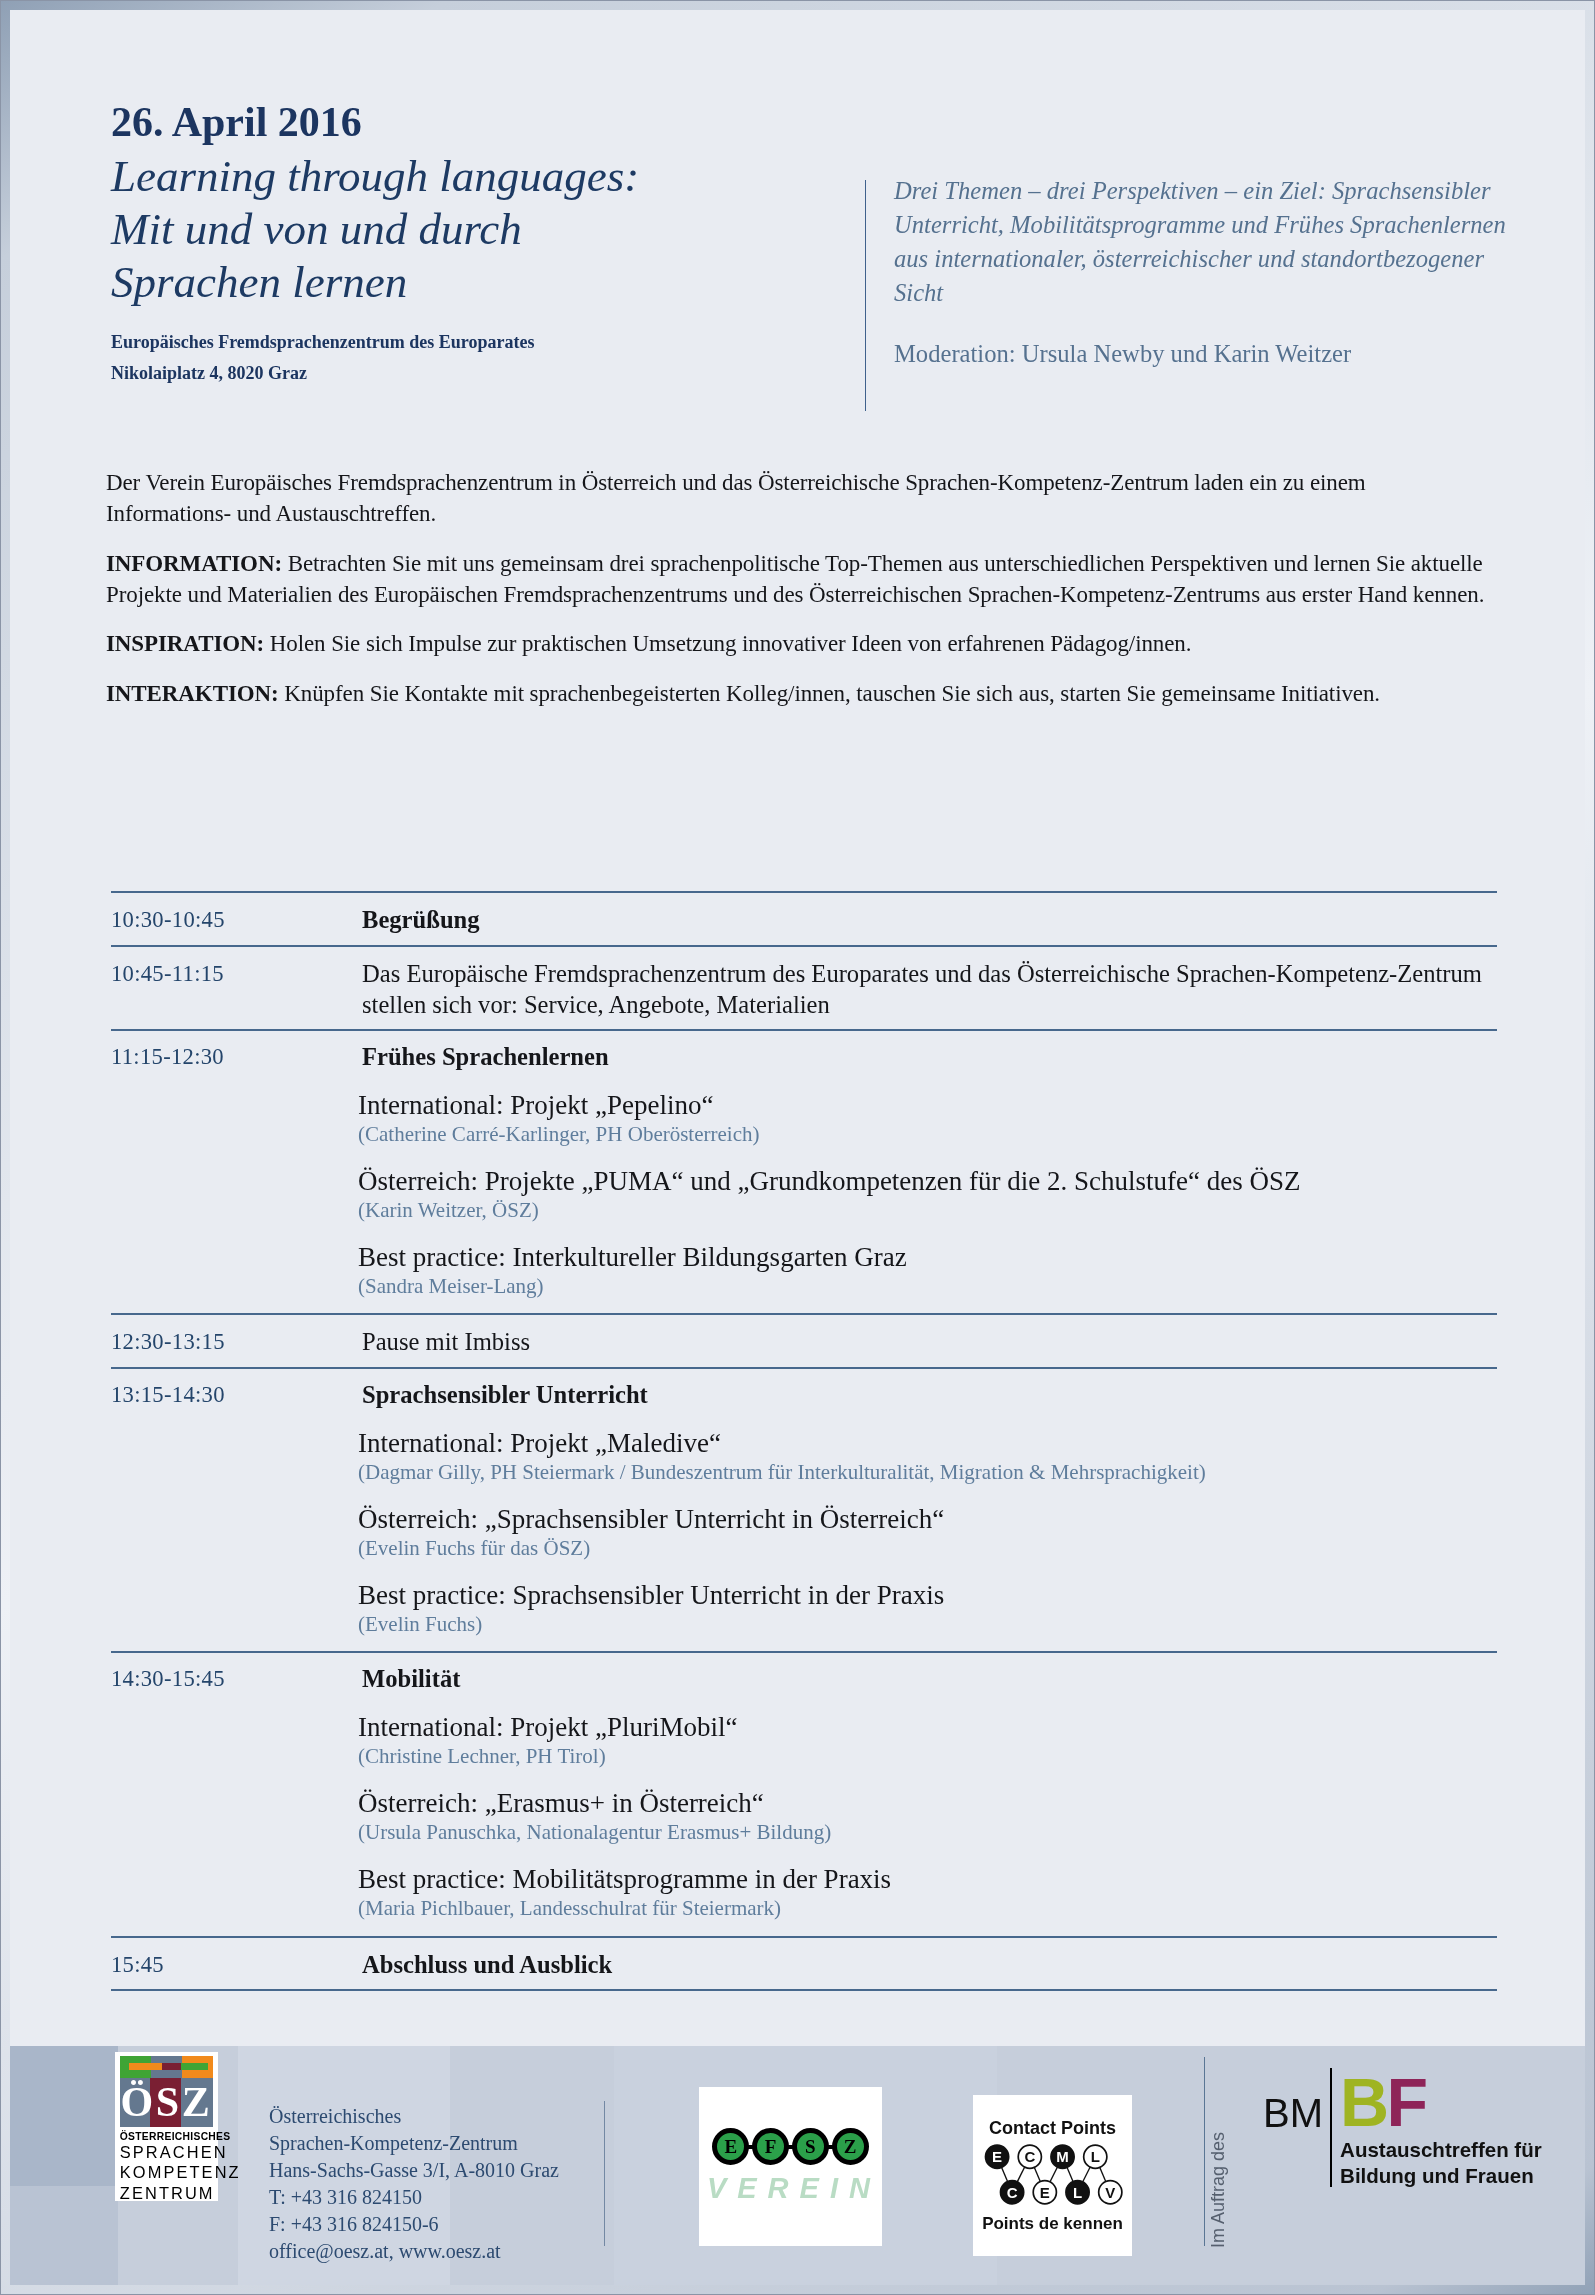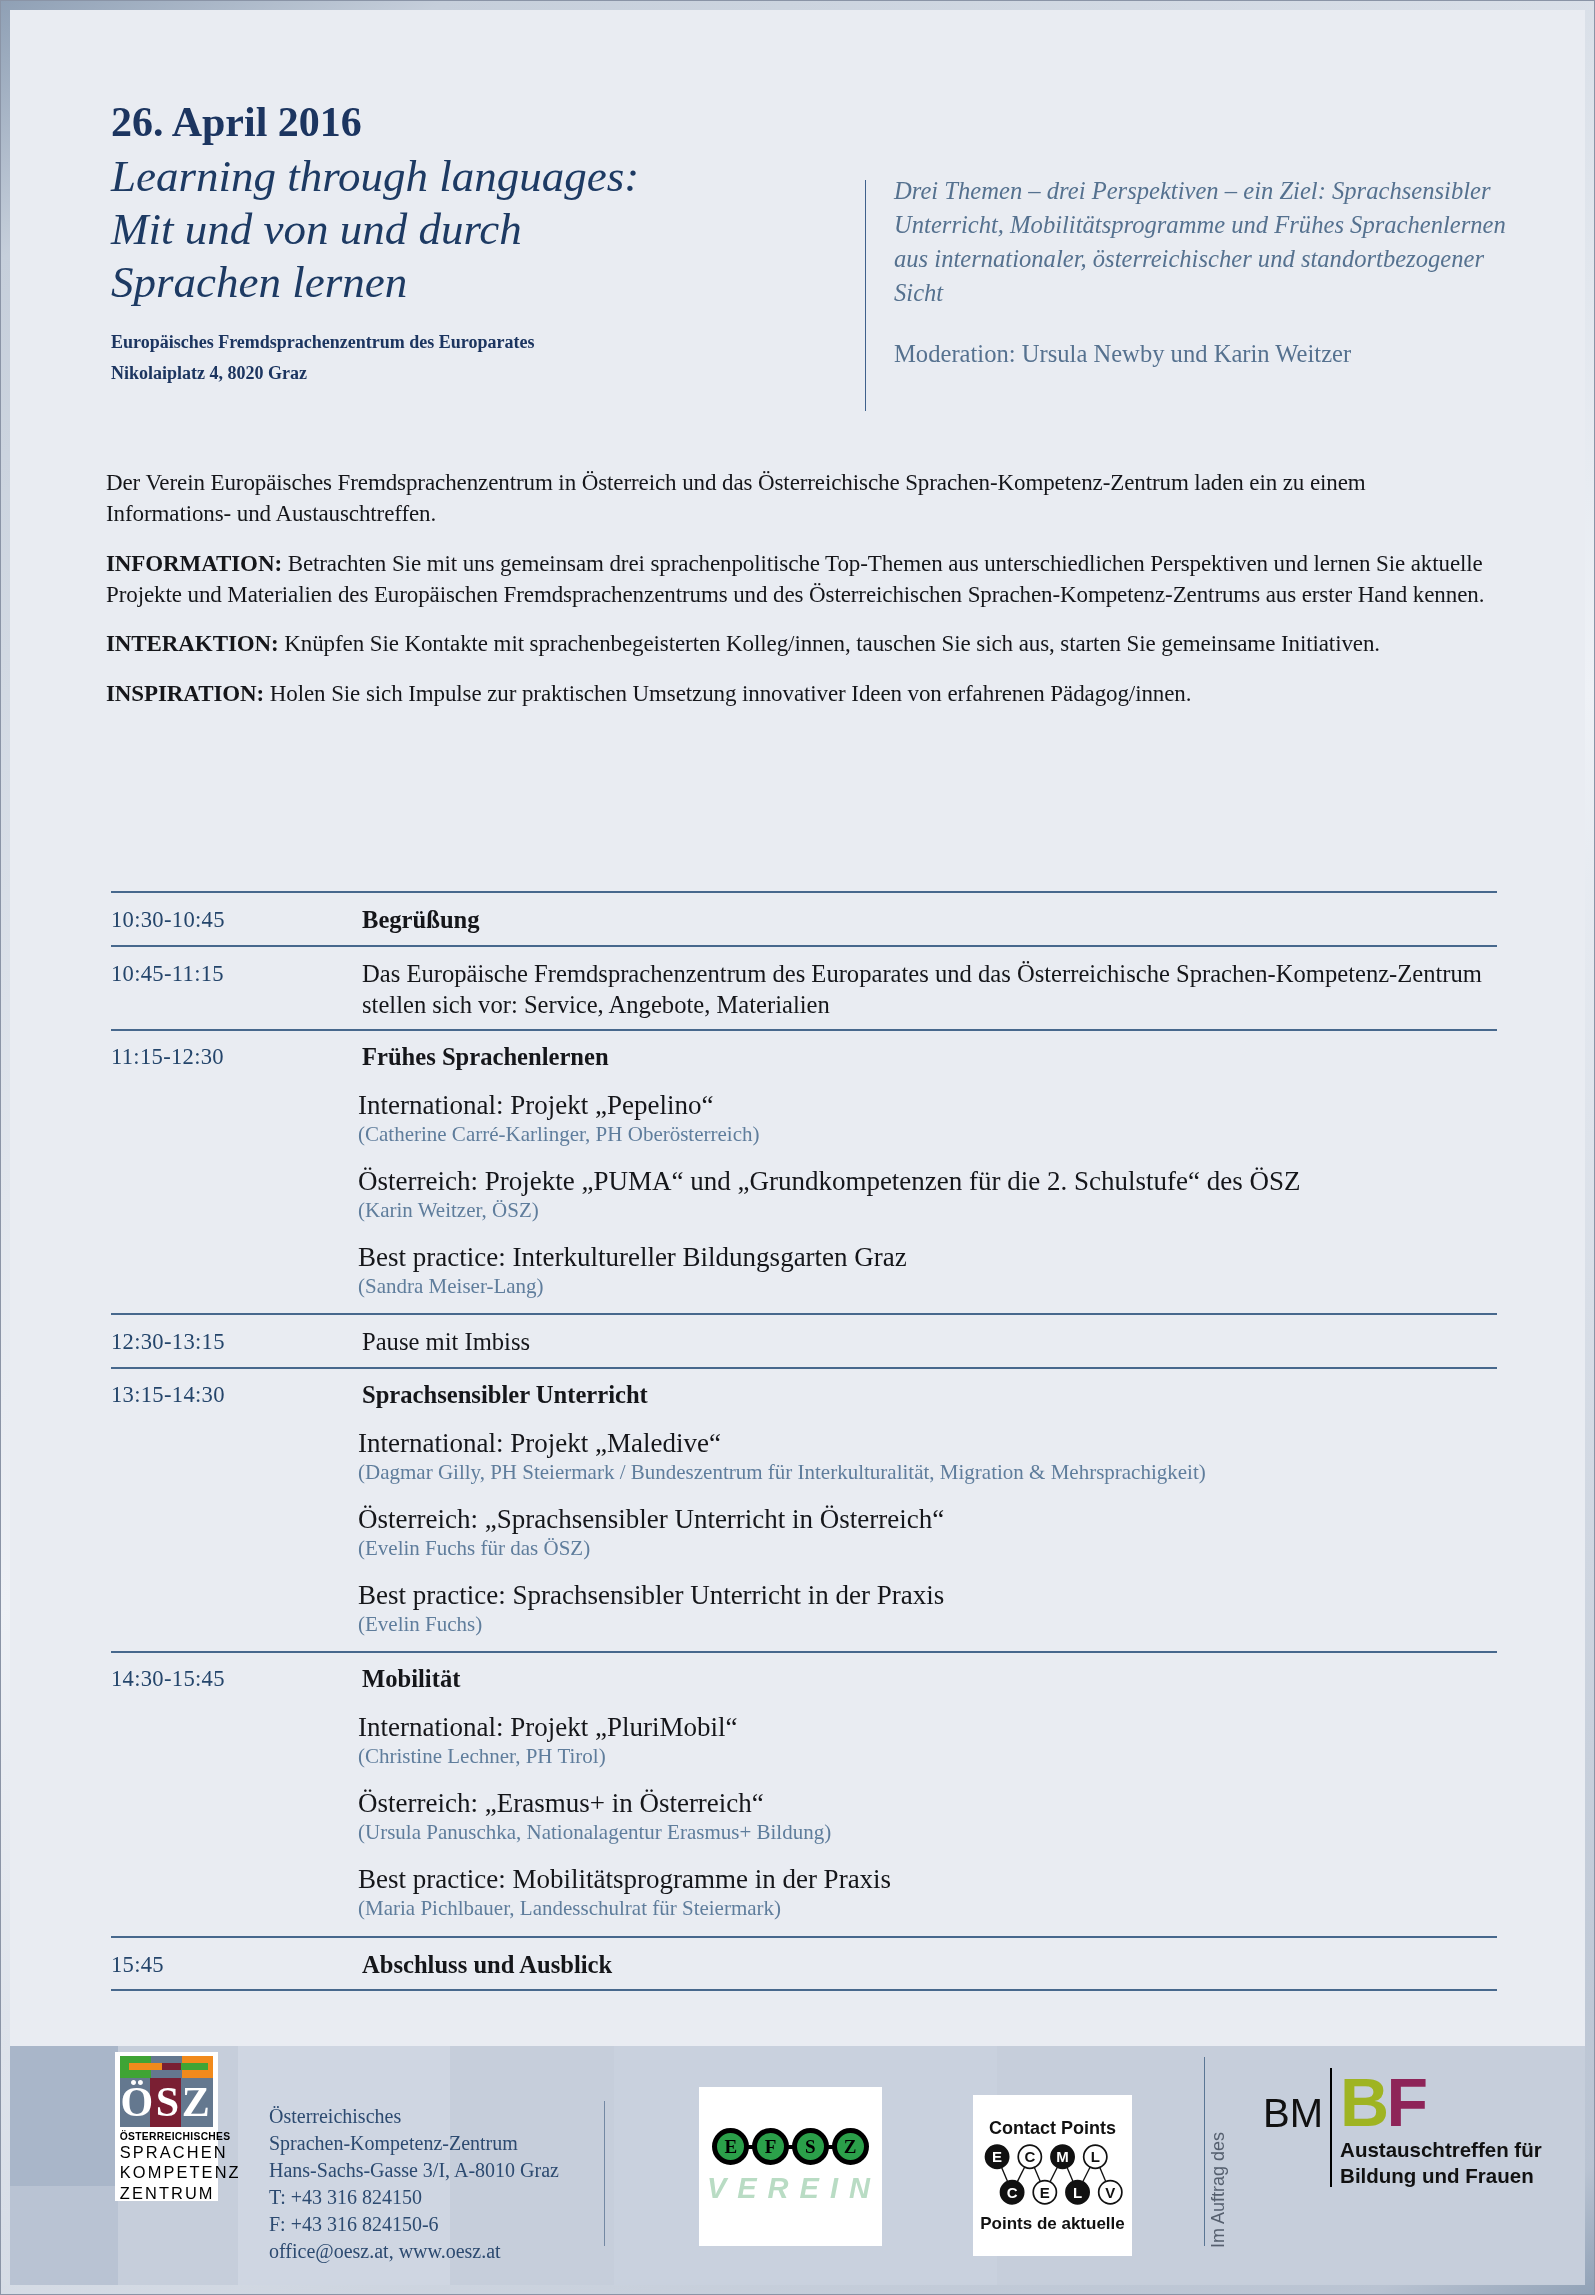--- a/index.html
+++ b/index.html
@@ -118,22 +118,22 @@
 
     <div class="hdr-divider"></div>
     <div class="header-right">
       <div class="themes">Drei Themen – drei Perspektiven – ein Ziel: Sprachsensibler Unterricht, Mobilitätsprogramme und Frühes Sprachenlernen aus internationaler, österreichischer und standortbezogener Sicht</div>
       <div class="moderation">Moderation: Ursula Newby und Karin Weitzer</div>
     </div>
 
     <div class="intro" id="intro">
         <div class="para"><span>Der Verein Europäisches Fremdsprachenzentrum in Österreich und das Österreichische Sprachen-Kompetenz-Zentrum laden ein zu einem Informations- und Austauschtreffen.</span></div>
         <div class="para"><span class="lead">INFORMATION:</span> <span>Betrachten Sie mit uns gemeinsam drei sprachenpolitische Top-Themen aus unterschiedlichen Perspektiven und lernen Sie aktuelle Projekte und Materialien des Europäischen Fremdsprachenzentrums und des Österreichischen Sprachen-Kompetenz-Zentrums aus erster Hand kennen.</span></div>
+        <div class="para"><span class="lead">INSPIRATION:</span> <span>Holen Sie sich Impulse zur praktischen Umsetzung innovativer Ideen von erfahrenen Pädagog/innen.</span></div>
         <div class="para"><span class="lead">INTERAKTION:</span> <span>Knüpfen Sie Kontakte mit sprachenbegeisterten Kolleg/innen, tauschen Sie sich aus, starten Sie gemeinsame Initiativen.</span></div>
-        <div class="para"><span class="lead">INSPIRATION:</span> <span>Holen Sie sich Impulse zur praktischen Umsetzung innovativer Ideen von erfahrenen Pädagog/innen.</span></div>
       </div>
 
     <div class="schedule" id="schedule">
         <div class="srow simple">
           <div class="stime">10:30-10:45</div>
           <div class="scontent">
             <div class="stitle bold">Begrüßung</div>
           </div>
         </div>
         <div class="srow simple">
@@ -297,21 +297,21 @@
             </g>
             <g>
               <circle cx="140" cy="78" r="17" fill="#111" stroke="#111" stroke-width="2.5"></circle>
               <text x="140" y="86" text-anchor="middle" font-family="Liberation Sans, sans-serif" font-weight="bold" font-size="22" fill="#fff">L</text>
             </g>
             <g>
               <circle cx="188" cy="78" r="17" fill="#fff" stroke="#111" stroke-width="2.5"></circle>
               <text x="188" y="86" text-anchor="middle" font-family="Liberation Sans, sans-serif" font-weight="bold" font-size="22" fill="#111">V</text>
             </g>
           </svg>
-        <div class="ecml-caption">Points de aktuelle</div>
+        <div class="ecml-caption">Points de kennen</div>
       </div>
 
       <div class="f-div2"></div>
       <div class="f-mandate">Im Auftrag des</div>
       <div class="bmbf">
         <div class="bm">BM</div>
         <div class="bar"></div>
         <div class="right">
           <div class="bf"><span class="b">B</span><span class="f">F</span></div>
           <div class="ministry">

